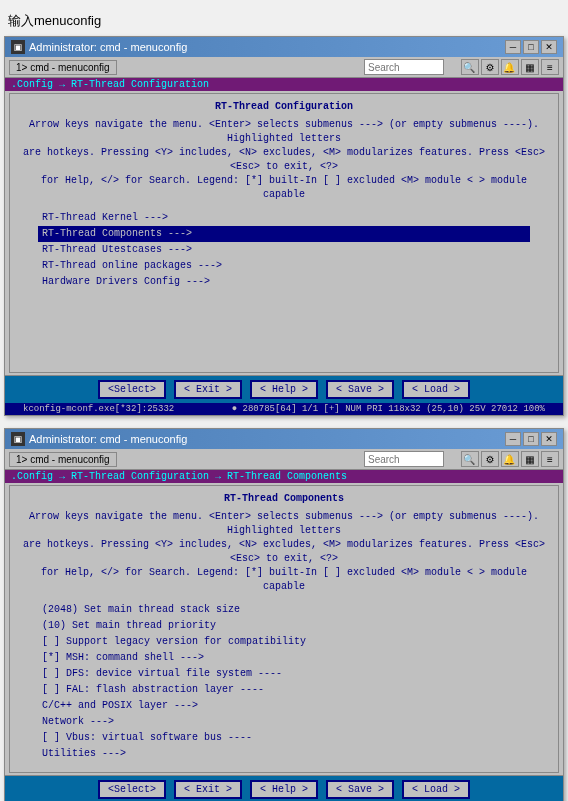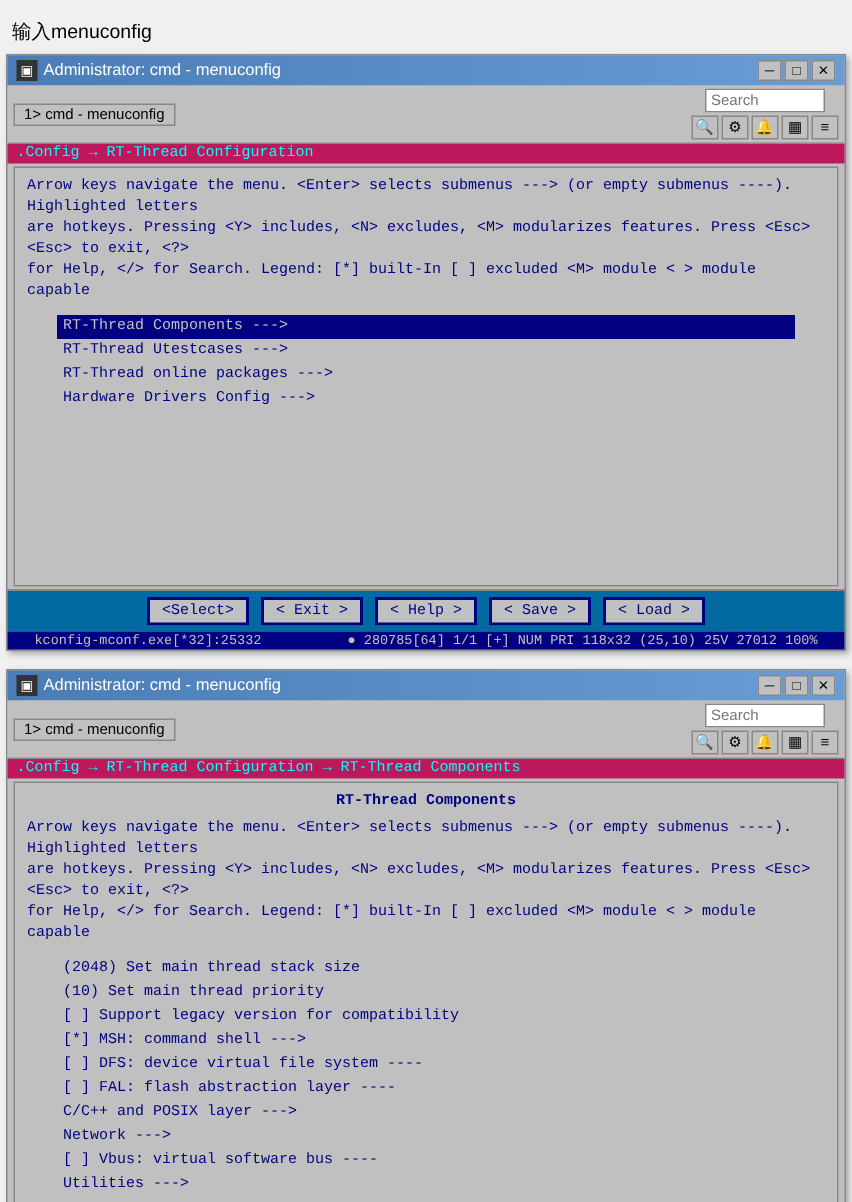--- a/index.html
+++ b/index.html
@@ -92,22 +92,21 @@
       background: #c0c0c0;
       border: 1px solid #888;
       padding: 1px 6px;
       font-size: 10px;
       cursor: pointer;
     }
 
     .search-area {
       display: flex;
       align-items: center;
-      gap: 2px;
-      flex-direction: column;
+      gap: 17px;
     }
 
     .search-input {
       width: 80px;
       height: 16px;
       border: 1px solid #888;
       font-size: 10px;
       padding: 1px 3px;
       background: white;
     }
@@ -123,21 +122,21 @@
       background: #c0c0c0;
       border: 1px solid #888;
       display: flex;
       align-items: center;
       justify-content: center;
       font-size: 10px;
       cursor: pointer;
     }
 
     .breadcrumb-bar {
-      background: #be185d;
+      background: #701a75;
       color: #00ffff;
       padding: 1px 6px;
       font-size: 10px;
       font-family: 'Courier New', monospace;
     }
 
     .terminal {
       background: #c0c0c0;
       color: #000080;
       padding: 6px 8px;
@@ -149,20 +148,21 @@
     .terminal-title {
       text-align: center;
       color: #000080;
       font-weight: bold;
       margin-bottom: 4px;
     }
 
     .terminal-info {
       margin-bottom: 8px;
       color: #000080;
+      text-align: center;
     }
 
     .menu-list {
       margin: 4px 20px;
     }
 
     .menu-item {
       padding: 1px 4px;
       color: #000080;
       font-size: 10px;
@@ -245,26 +245,28 @@
         <div class="toolbar-icon-btn">▦</div>
         <div class="toolbar-icon-btn">≡</div>
       </div>
     </div>
   </div>
 
   <div class="breadcrumb-bar">.Config → RT-Thread Configuration</div>
 
   <div class="term-box">
     <div class="terminal">
+      <div class="terminal-title">RT-Thread Configuration</div>
       <div class="terminal-info">
         <div>Arrow keys navigate the menu. &lt;Enter&gt; selects submenus ---&gt; (or empty submenus ----). Highlighted letters</div>
         <div>are hotkeys. Pressing &lt;Y&gt; includes, &lt;N&gt; excludes, &lt;M&gt; modularizes features. Press &lt;Esc&gt;&lt;Esc&gt; to exit, &lt;?&gt;</div>
         <div>for Help, &lt;/&gt; for Search. Legend: [*] built-In  [ ] excluded  &lt;M&gt; module  &lt; &gt; module capable</div>
       </div>
       <div class="menu-list">
+        <div class="menu-item">RT-Thread Kernel  ---&gt;</div>
         <div class="menu-item selected">RT-Thread Components  ---&gt;</div>
         <div class="menu-item">RT-Thread Utestcases  ---&gt;</div>
         <div class="menu-item">RT-Thread online packages  ---&gt;</div>
         <div class="menu-item">Hardware Drivers Config  ---&gt;</div>
       </div>
     </div>
   </div>
 
   <div class="bottom-bar">
     <button class="bottom-btn">&lt;Select&gt;</button>

